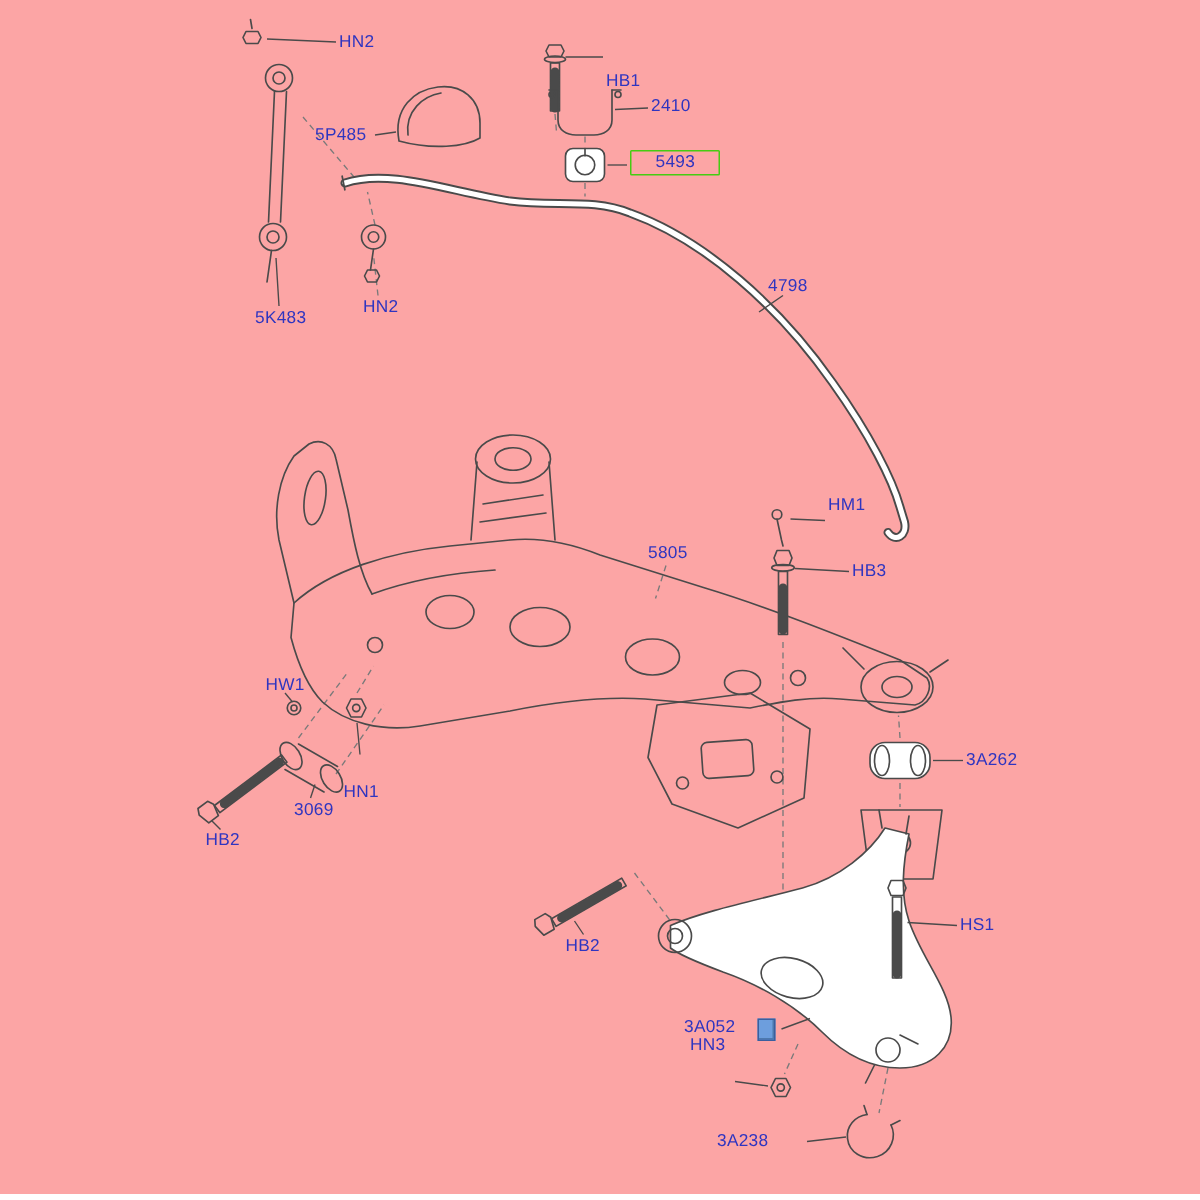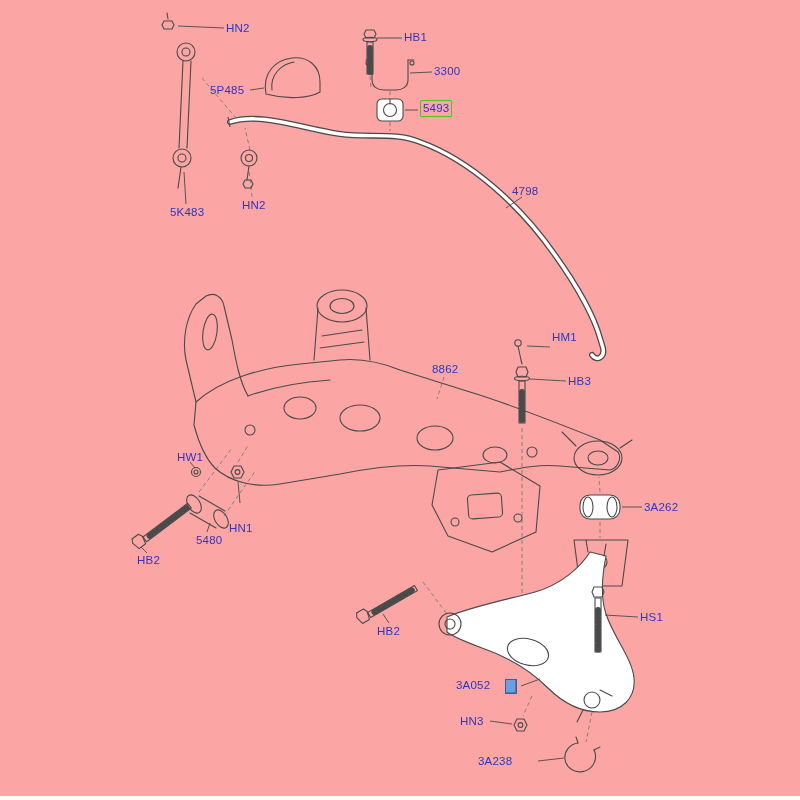--- a/index.html
+++ b/index.html
@@ -1,21 +1,21 @@
 <!DOCTYPE html>
 <html><head>
 <meta charset="utf-8">
 <style>
   html,body{margin:0;padding:0;background:#ffffff;}
   .canvas{position:relative;width:800px;height:796px;background:#fca5a5;
           font-family:"Liberation Sans",sans-serif;overflow:hidden;}
   .canvas svg{position:absolute;left:0;top:0;}
   .part-label{position:absolute;color:#2f35c0;font-size:11.5px;line-height:13px;
               white-space:nowrap;cursor:pointer;letter-spacing:.2px;}
-  .part-label.boxed{border:1.6px solid #45cc12;padding:1px 2px;border-radius:1px;}
+  .part-label.boxed{border:1.6px solid #45cc12;padding:1px 16px;border-radius:1px;}
   .marker{position:absolute;width:10px;height:13px;background:#6d9edd;
           border:1px solid #3a5f9e;box-shadow:inset -1px -1px 0 #4d79ae;}
   .stroke{stroke:#4a4a4a;fill:none;stroke-width:1.1;stroke-linecap:round;stroke-linejoin:round;}
   .dash line{stroke:#7a7a7a;stroke-width:.9;stroke-dasharray:4 3;}
   .leader line{stroke:#4a4a4a;stroke-width:.9;}
   .thread{stroke:#4a4a4a;stroke-dasharray:1.4 2.4;fill:none;}
 </style>
 </head>
 <body>
 
@@ -204,36 +204,36 @@
     <line x1="642" y1="507" x2="622" y2="507"></line>
     <line x1="389" y1="623" x2="383" y2="614"></line>
     <line x1="638" y1="617" x2="605" y2="615"></line>
     <line x1="521" y1="686" x2="540" y2="679"></line>
     <line x1="490" y1="721" x2="512" y2="724"></line>
     <line x1="538" y1="761" x2="564" y2="758"></line>
   </g>
 </svg>
 
 <div class="part-label" style="left:226px;top:22px">HN2</div>
-<div class="part-label" style="left:404px;top:31px">HB1</div>
-<div class="part-label" style="left:434px;top:65px">3300</div>
+<div class="part-label" style="left:404px;top:48px">HB1</div>
+<div class="part-label" style="left:434px;top:65px">2410</div>
 <div class="part-label" style="left:210px;top:84px">5P485</div>
 <div class="part-label boxed" style="left:420px;top:100px">5493</div>
 <div class="part-label" style="left:512px;top:185px">4798</div>
 <div class="part-label" style="left:170px;top:206px">5K483</div>
 <div class="part-label" style="left:242px;top:199px">HN2</div>
 <div class="part-label" style="left:552px;top:331px">HM1</div>
-<div class="part-label" style="left:432px;top:363px">8862</div>
+<div class="part-label" style="left:432px;top:363px">5805</div>
 <div class="part-label" style="left:568px;top:375px">HB3</div>
 <div class="part-label" style="left:177px;top:451px">HW1</div>
 <div class="part-label" style="left:229px;top:522px">HN1</div>
-<div class="part-label" style="left:196px;top:534px">5480</div>
+<div class="part-label" style="left:196px;top:534px">3069</div>
 <div class="part-label" style="left:137px;top:554px">HB2</div>
 <div class="part-label" style="left:644px;top:501px">3A262</div>
 <div class="part-label" style="left:377px;top:625px">HB2</div>
 <div class="part-label" style="left:640px;top:611px">HS1</div>
 <div class="part-label" style="left:456px;top:679px">3A052</div>
-<div class="part-label" style="left:460px;top:715px">HN3</div>
+<div class="part-label" style="left:460px;top:691px">HN3</div>
 <div class="part-label" style="left:478px;top:755px">3A238</div>
 
 <div class="marker" style="left:505px;top:679px"></div>
 
 </div>
 
 </body></html>

